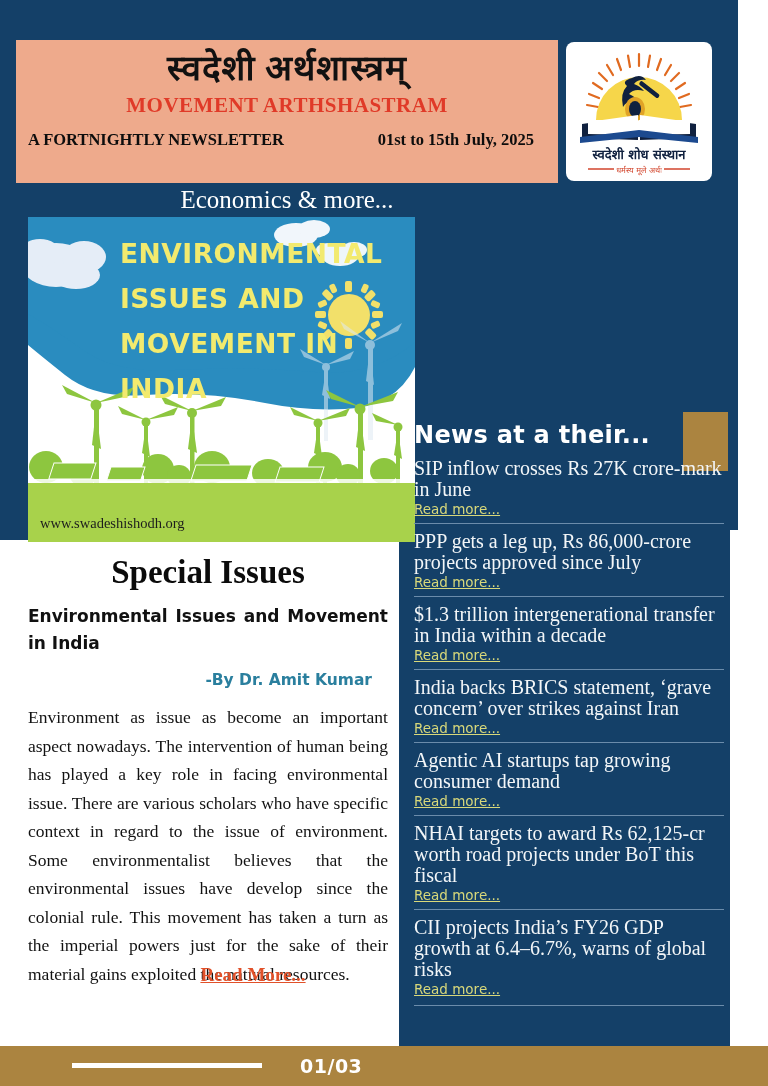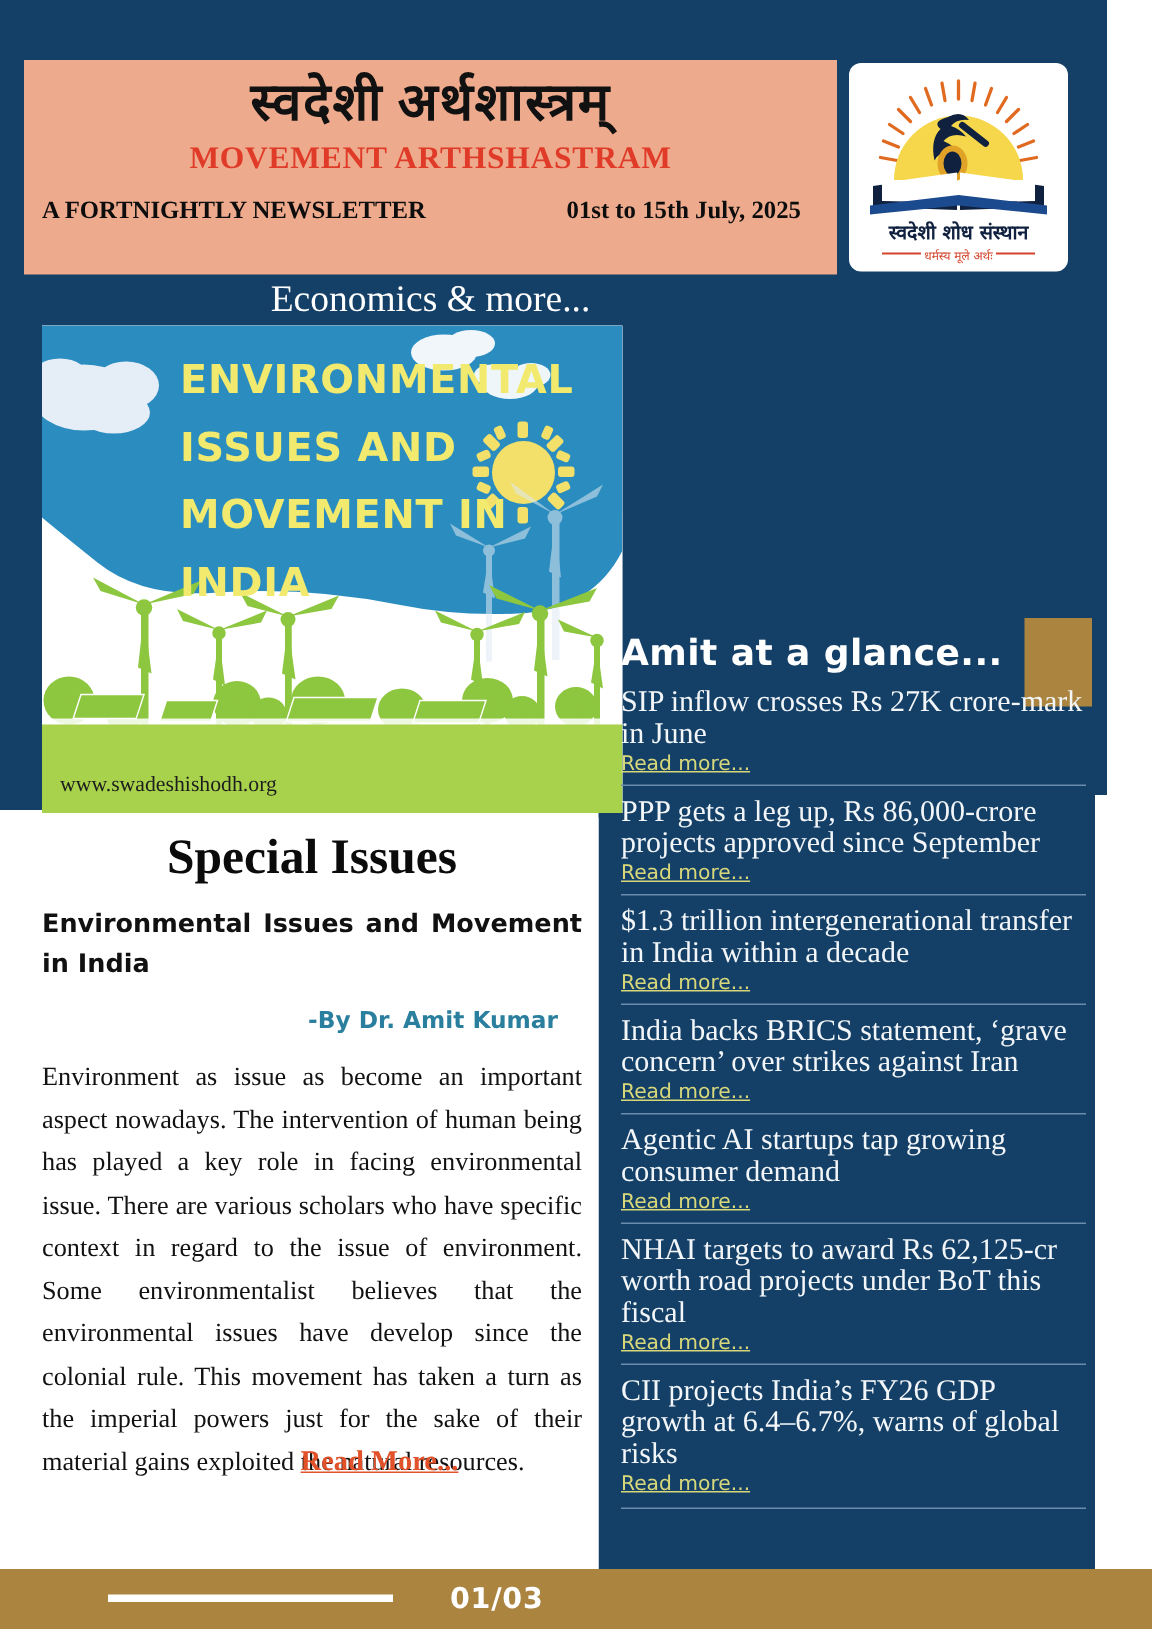--- a/index.html
+++ b/index.html
@@ -471,30 +471,30 @@
       <rect x="0" y="262" width="387" height="7" fill="#ffffff" opacity="0.85"></rect>
       <rect x="0" y="266" width="387" height="59" fill="#a8d24b"></rect>
     </svg>
     <div class="hero-title">ENVIRONMENTAL ISSUES AND MOVEMENT IN INDIA</div>
     <div class="hero-url">www.swadeshishodh.org</div>
   </div>
 
   <div class="news-accent"></div>
 
   <div class="news-panel">
-    <div class="news-heading">Amit at a  glance...</div>
+    <div class="news-heading">News at a  their...</div>
     <div class="news-list">
 
       <div class="news-item">
         <div class="news-head">SIP inflow crosses Rs 27K crore-mark in June</div>
         <span class="news-link">Read more...</span>
       </div>
 
       <div class="news-item">
-        <div class="news-head">PPP gets a leg up, Rs 86,000-crore projects approved since September</div>
+        <div class="news-head">PPP gets a leg up, Rs 86,000-crore projects approved since July</div>
         <span class="news-link">Read more...</span>
       </div>
 
       <div class="news-item">
         <div class="news-head">$1.3 trillion intergenerational transfer in India within a decade</div>
         <span class="news-link">Read more...</span>
       </div>
 
       <div class="news-item">
         <div class="news-head">India backs BRICS statement, ‘grave concern’ over strikes against Iran</div>

